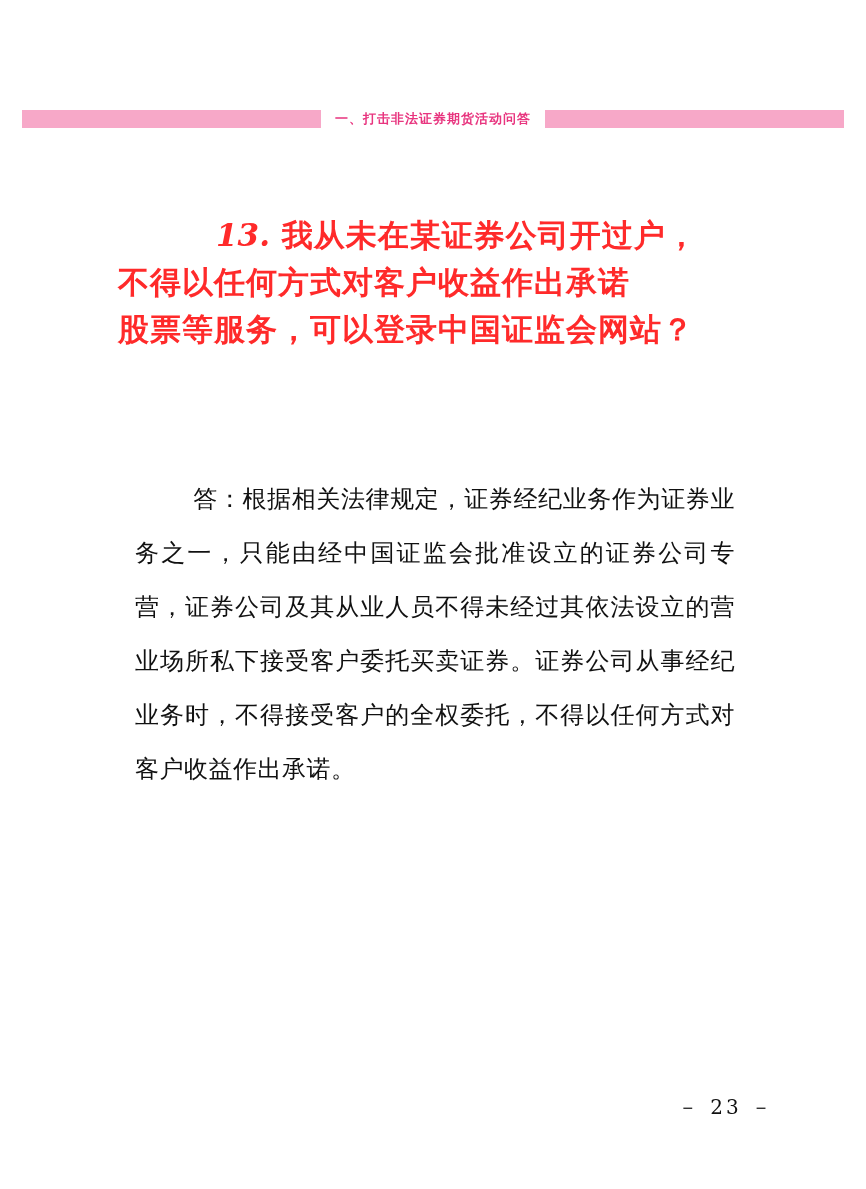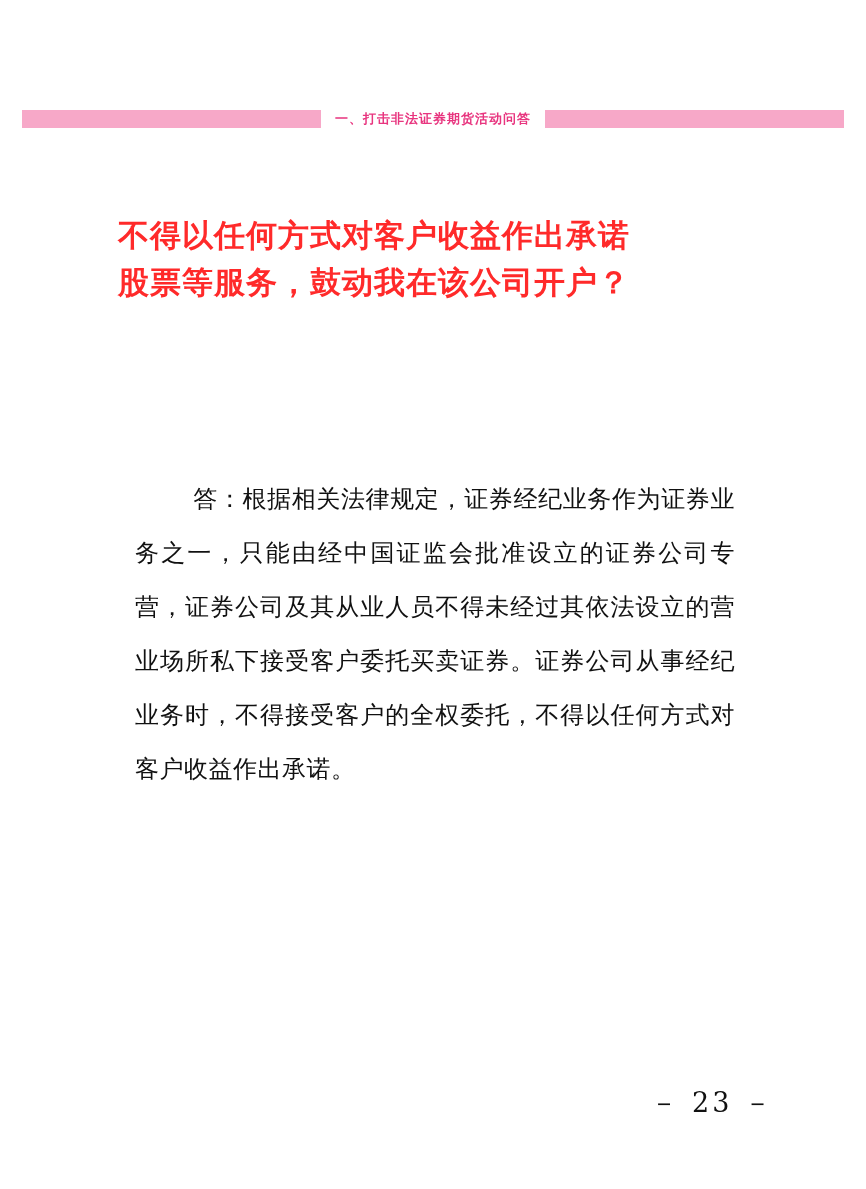--- a/index.html
+++ b/index.html
@@ -97,40 +97,41 @@
   .para .lead {
     display: inline-block;
     width: 58px;
   }
 
   
   .folio {
     position: absolute;
     bottom: 68px;
     right: 92px;
-    font-size: 27px;
+    font-size: 20px;
     letter-spacing: 3px;
     color: #111111;
     font-family: "DejaVu Serif", "Liberation Serif", serif;
   }
 </style>
 </head>
 <body>
 
 <div class="page">
 
   <div class="header">
     <div class="header-rule left"></div>
     <div class="header-title">一、打击非法证券期货活动问答</div>
     <div class="header-rule right"></div>
   </div>
 
   <div class="question">
+    <span class="qline first"><span class="qnum">13.</span> <span>我从未在某证券公司开过户，</span></span>
     <span class="qline">不得以任何方式对客户收益作出承诺</span>
-    <span class="qline">股票等服务，鼓动我在该公司开户？</span>
+    <span class="qline">股票等服务，可以登录中国证监会网站？</span>
   </div>
 
   <div class="body-text">
     <p class="para"><span class="lead"></span><span>答：根据相关法律规定，证券经纪业务作为证券业务之一，只能由经中国证监会批准设立的证券公司专营，证券公司及其从业人员不得未经过其依法设立的营业场所私下接受客户委托买卖证券。证券公司从事经纪业务时，不得接受客户的全权委托，不得以任何方式对客户收益作出承诺。</span></p>
   </div>
 
   <div class="folio">－ 23 －</div>
 
 </div>
 

